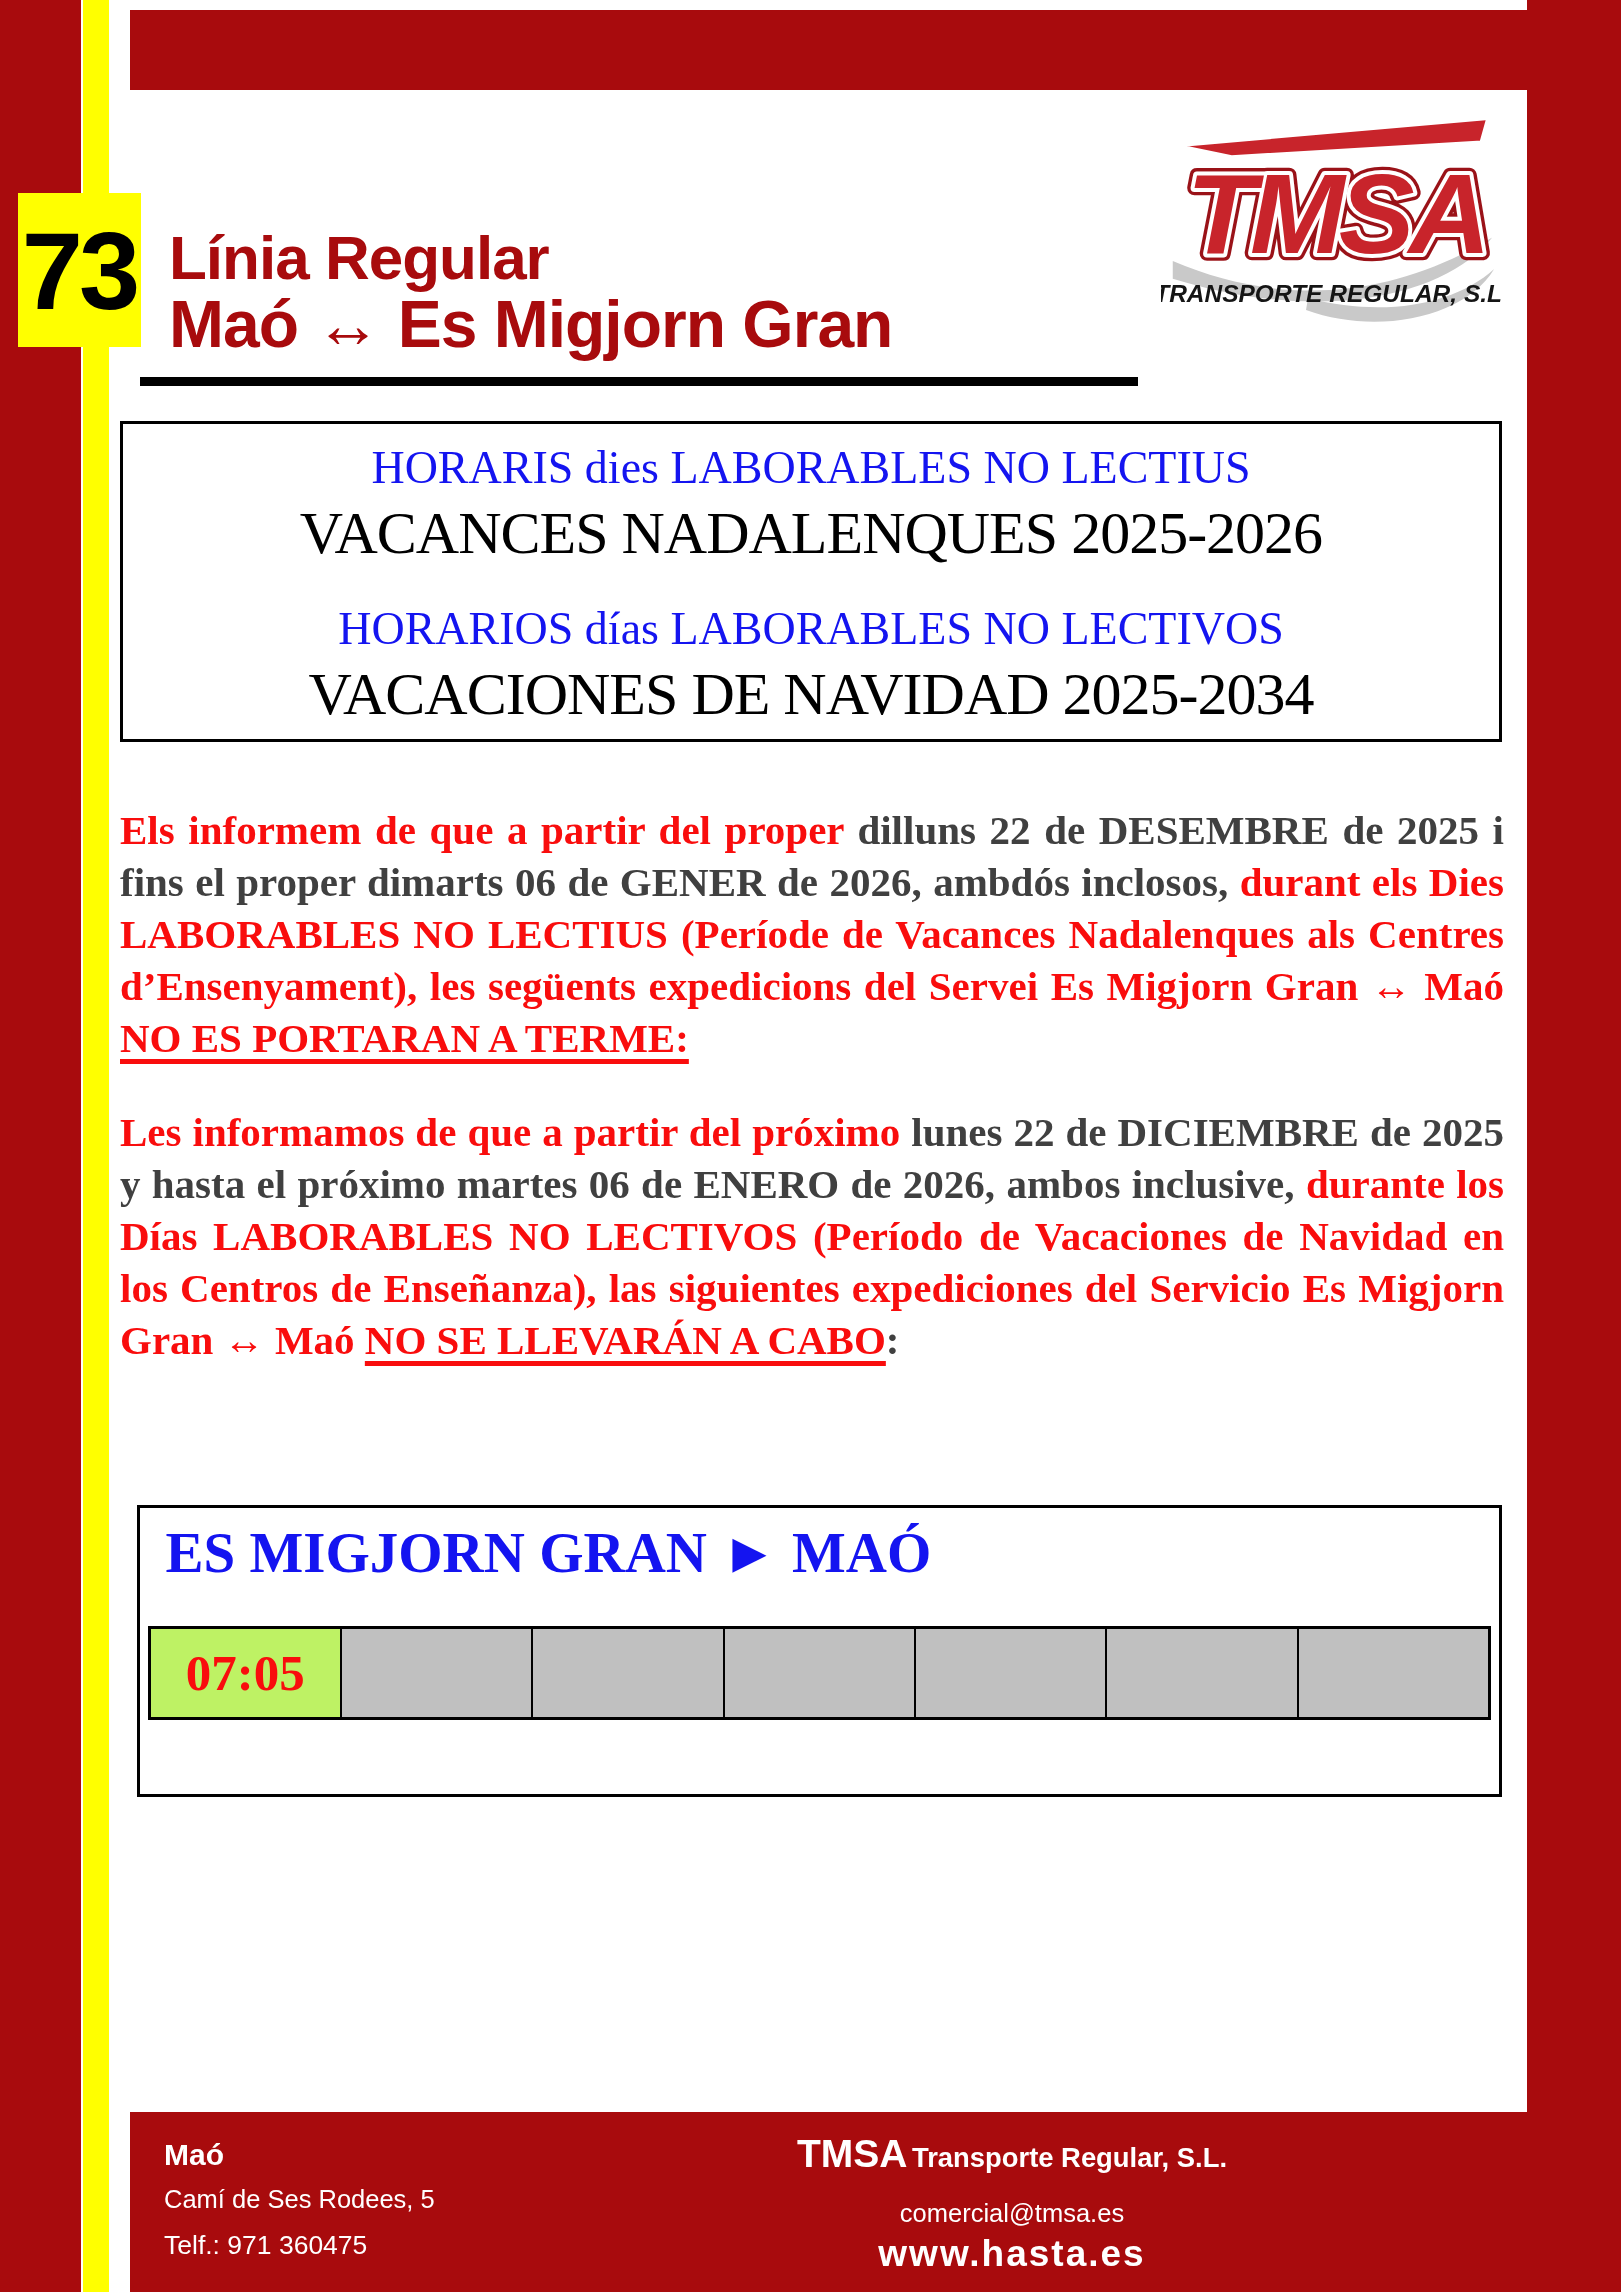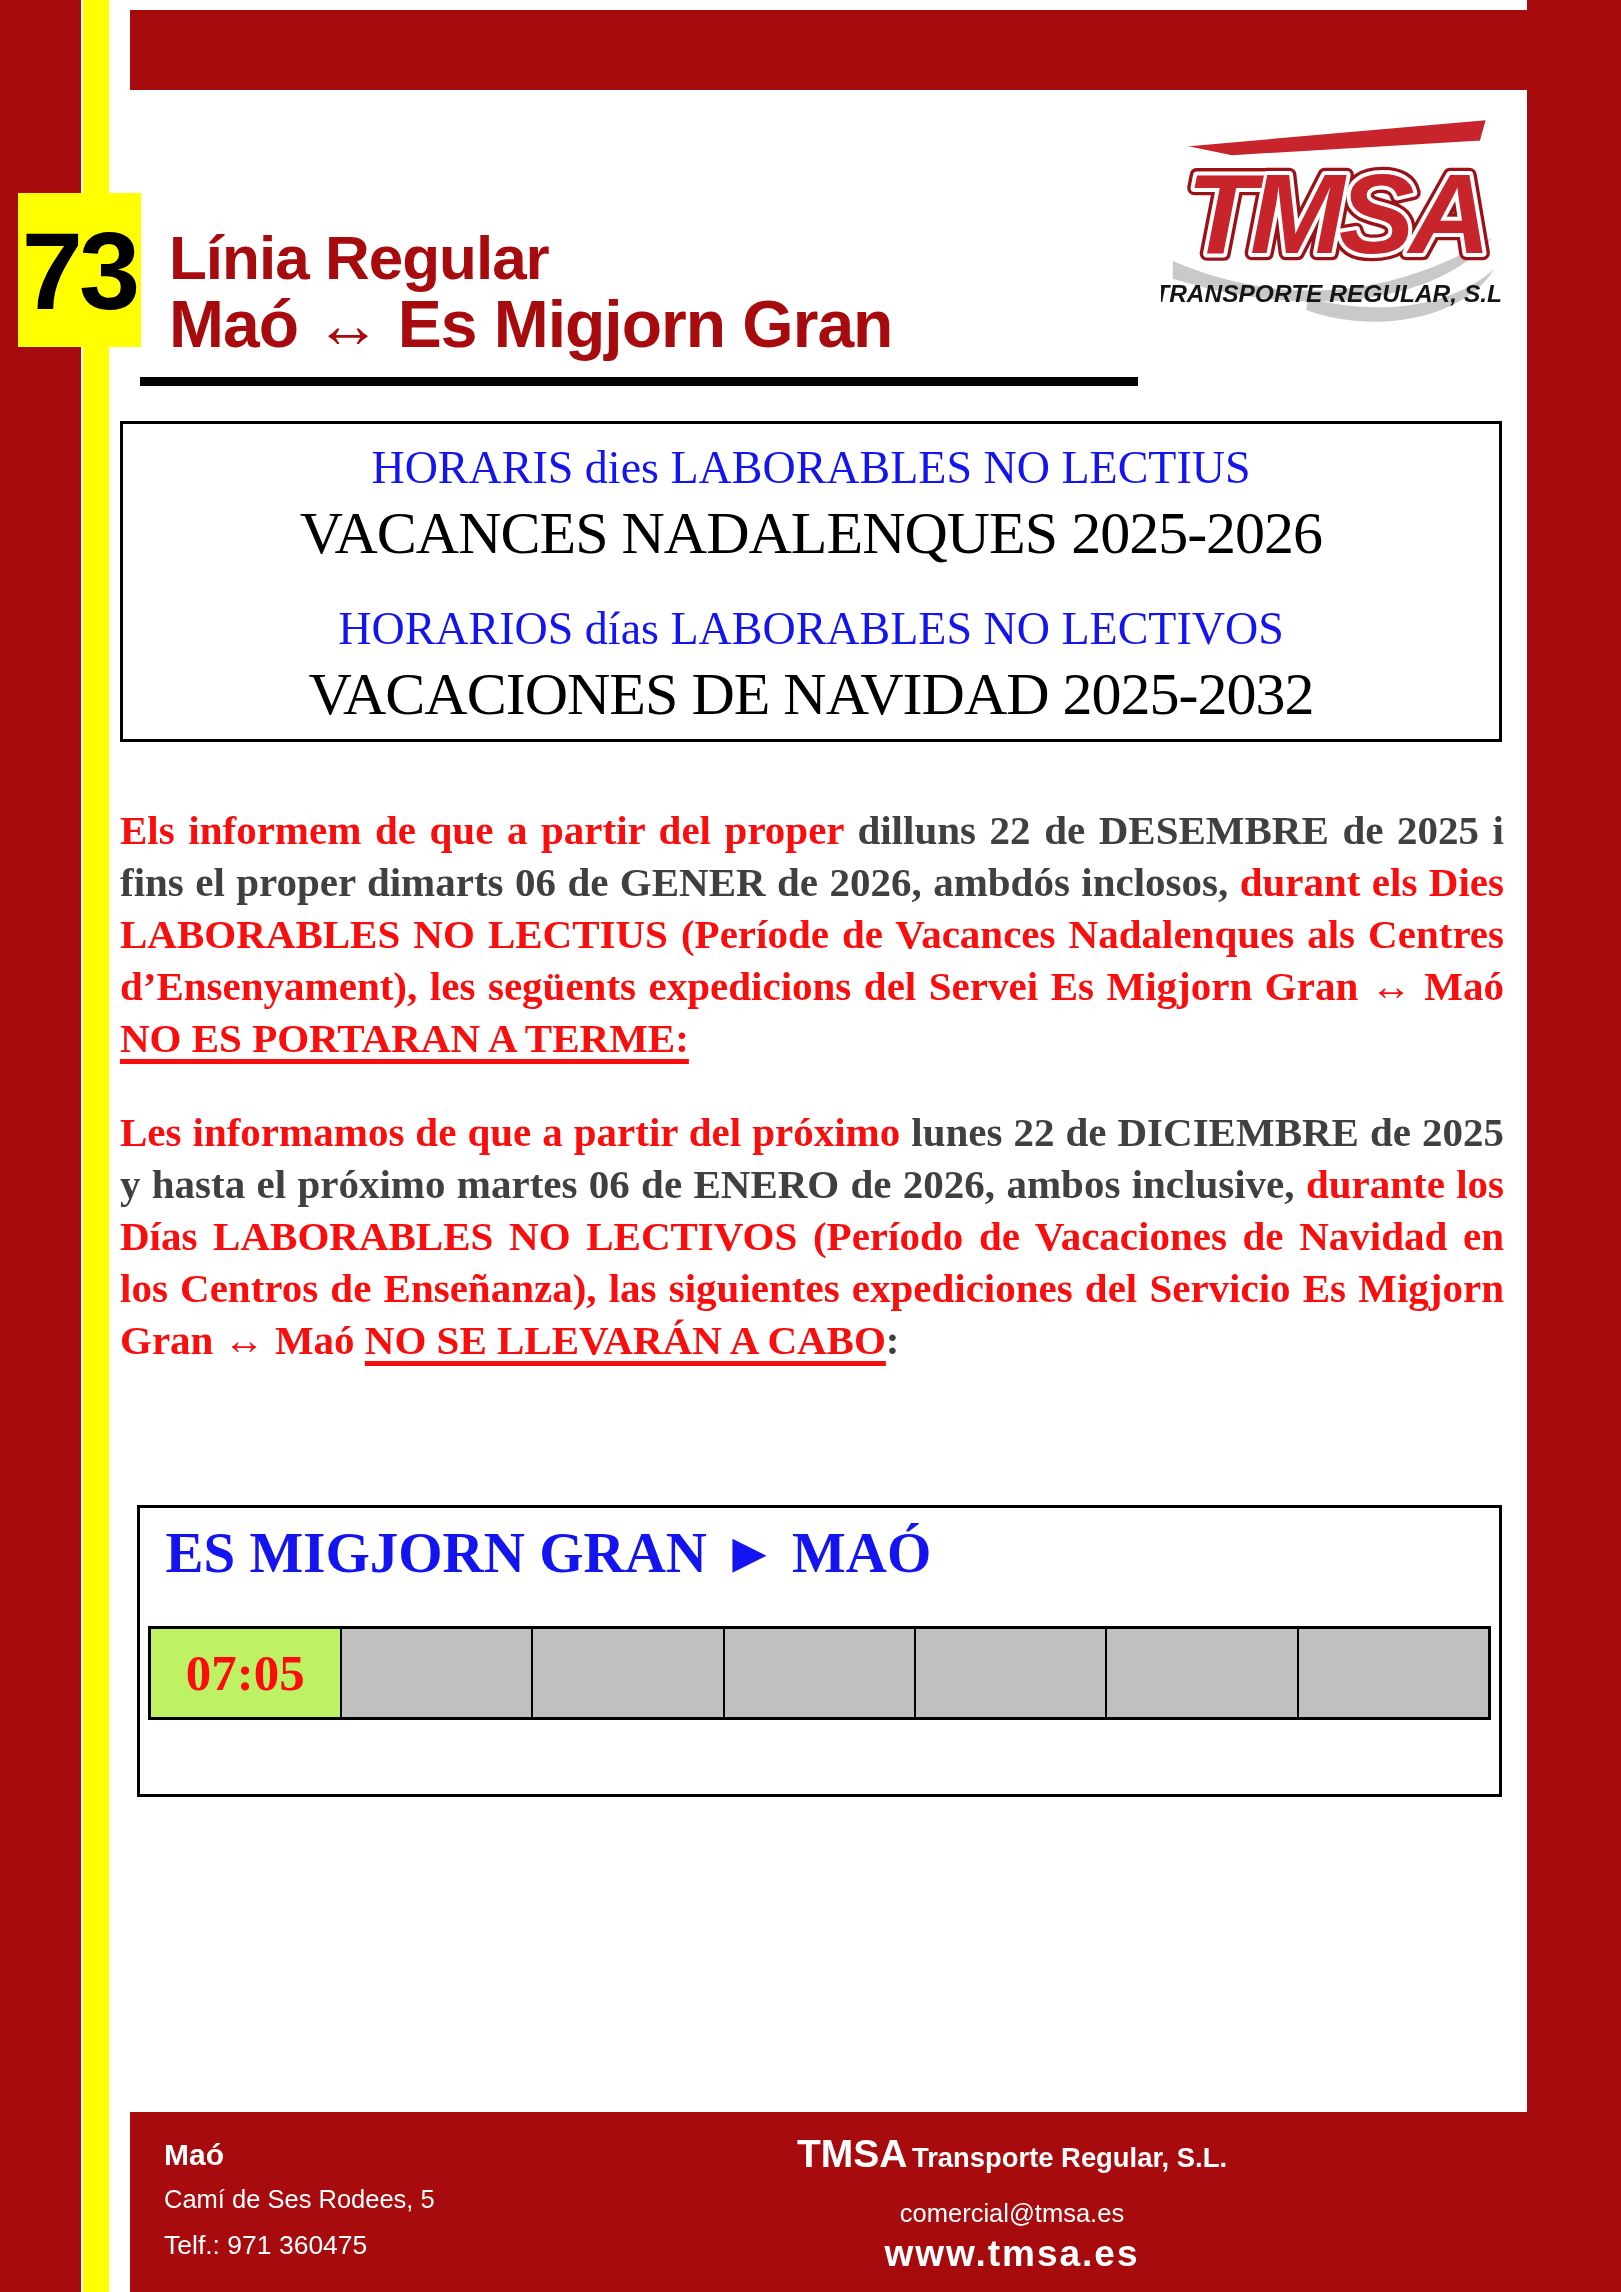--- a/index.html
+++ b/index.html
@@ -120,21 +120,21 @@
       <text x="26" y="150" font-family="Liberation Sans, sans-serif" font-size="116" font-weight="bold" font-style="italic" letter-spacing="-6" fill="#C8242B" stroke="#FFFFFF" stroke-width="8" stroke-linejoin="round" paint-order="stroke">TMSA</text>
       <text x="174" y="200" text-anchor="middle" font-family="Liberation Sans, sans-serif" font-size="25" font-weight="bold" font-style="italic" fill="#151515">TRANSPORTE REGULAR, S.L.</text>
     </svg>
   </div>
 
   <div class="notice-box">
     <div class="notice-line-small">HORARIS dies LABORABLES NO LECTIUS</div>
     <div class="notice-line-big">VACANCES NADALENQUES 2025-2026</div>
     <div class="notice-gap"></div>
     <div class="notice-line-small">HORARIOS días LABORABLES NO LECTIVOS</div>
-    <div class="notice-line-big">VACACIONES DE NAVIDAD 2025-2032</div>
+    <div class="notice-line-big">VACACIONES DE NAVIDAD 2025-2034</div>
   </div>
 
   <p class="para para-ca"><span class="seg seg-red">Els informem de que a partir del proper </span><span class="seg seg-black">dilluns 22 de DESEMBRE de 2025 i fins el proper dimarts 06 de GENER de 2026, ambdós inclosos, </span><span class="seg seg-red">durant els Dies LABORABLES NO LECTIUS (Període de Vacances Nadalenques als Centres d’Ensenyament), les següents expedicions del Servei Es Migjorn Gran ↔ Maó </span><span class="seg seg-red-underline">NO ES PORTARAN A TERME:</span></p>
   <p class="para para-es"><span class="seg seg-red">Les informamos de que a partir del próximo </span><span class="seg seg-black">lunes 22 de DICIEMBRE de 2025 y hasta el próximo martes 06 de ENERO de 2026, ambos inclusive, </span><span class="seg seg-red">durante los Días LABORABLES NO LECTIVOS (Período de Vacaciones de Navidad en los Centros de Enseñanza), las siguientes expediciones del Servicio Es Migjorn Gran ↔ Maó </span><span class="seg seg-red-underline">NO SE LLEVARÁN A CABO</span><span class="seg seg-black">:</span></p>
 
   <div class="schedule-box">
     <div class="schedule-title">ES MIGJORN GRAN ► MAÓ</div>
     <div class="schedule-row">
         <div class="time-cell">07:05</div>
         <div class="gray-cell"></div>
@@ -149,18 +149,18 @@
   <div class="footer">
     <div class="footer-city">Maó</div>
     <div class="footer-address">Camí de Ses Rodees, 5</div>
     <div class="footer-phone">Telf.: 971 360475</div>
     <div class="footer-center">
       <div class="footer-company">
         <span class="footer-company-name">TMSA</span>
         <span class="footer-company-suffix">Transporte Regular, S.L.</span>
       </div>
       <div class="footer-email">comercial@tmsa.es</div>
-      <div class="footer-web">www.tmsa.es</div>
+      <div class="footer-web">www.hasta.es</div>
     </div>
   </div>
 
 </div>
 
 
 </body></html>

